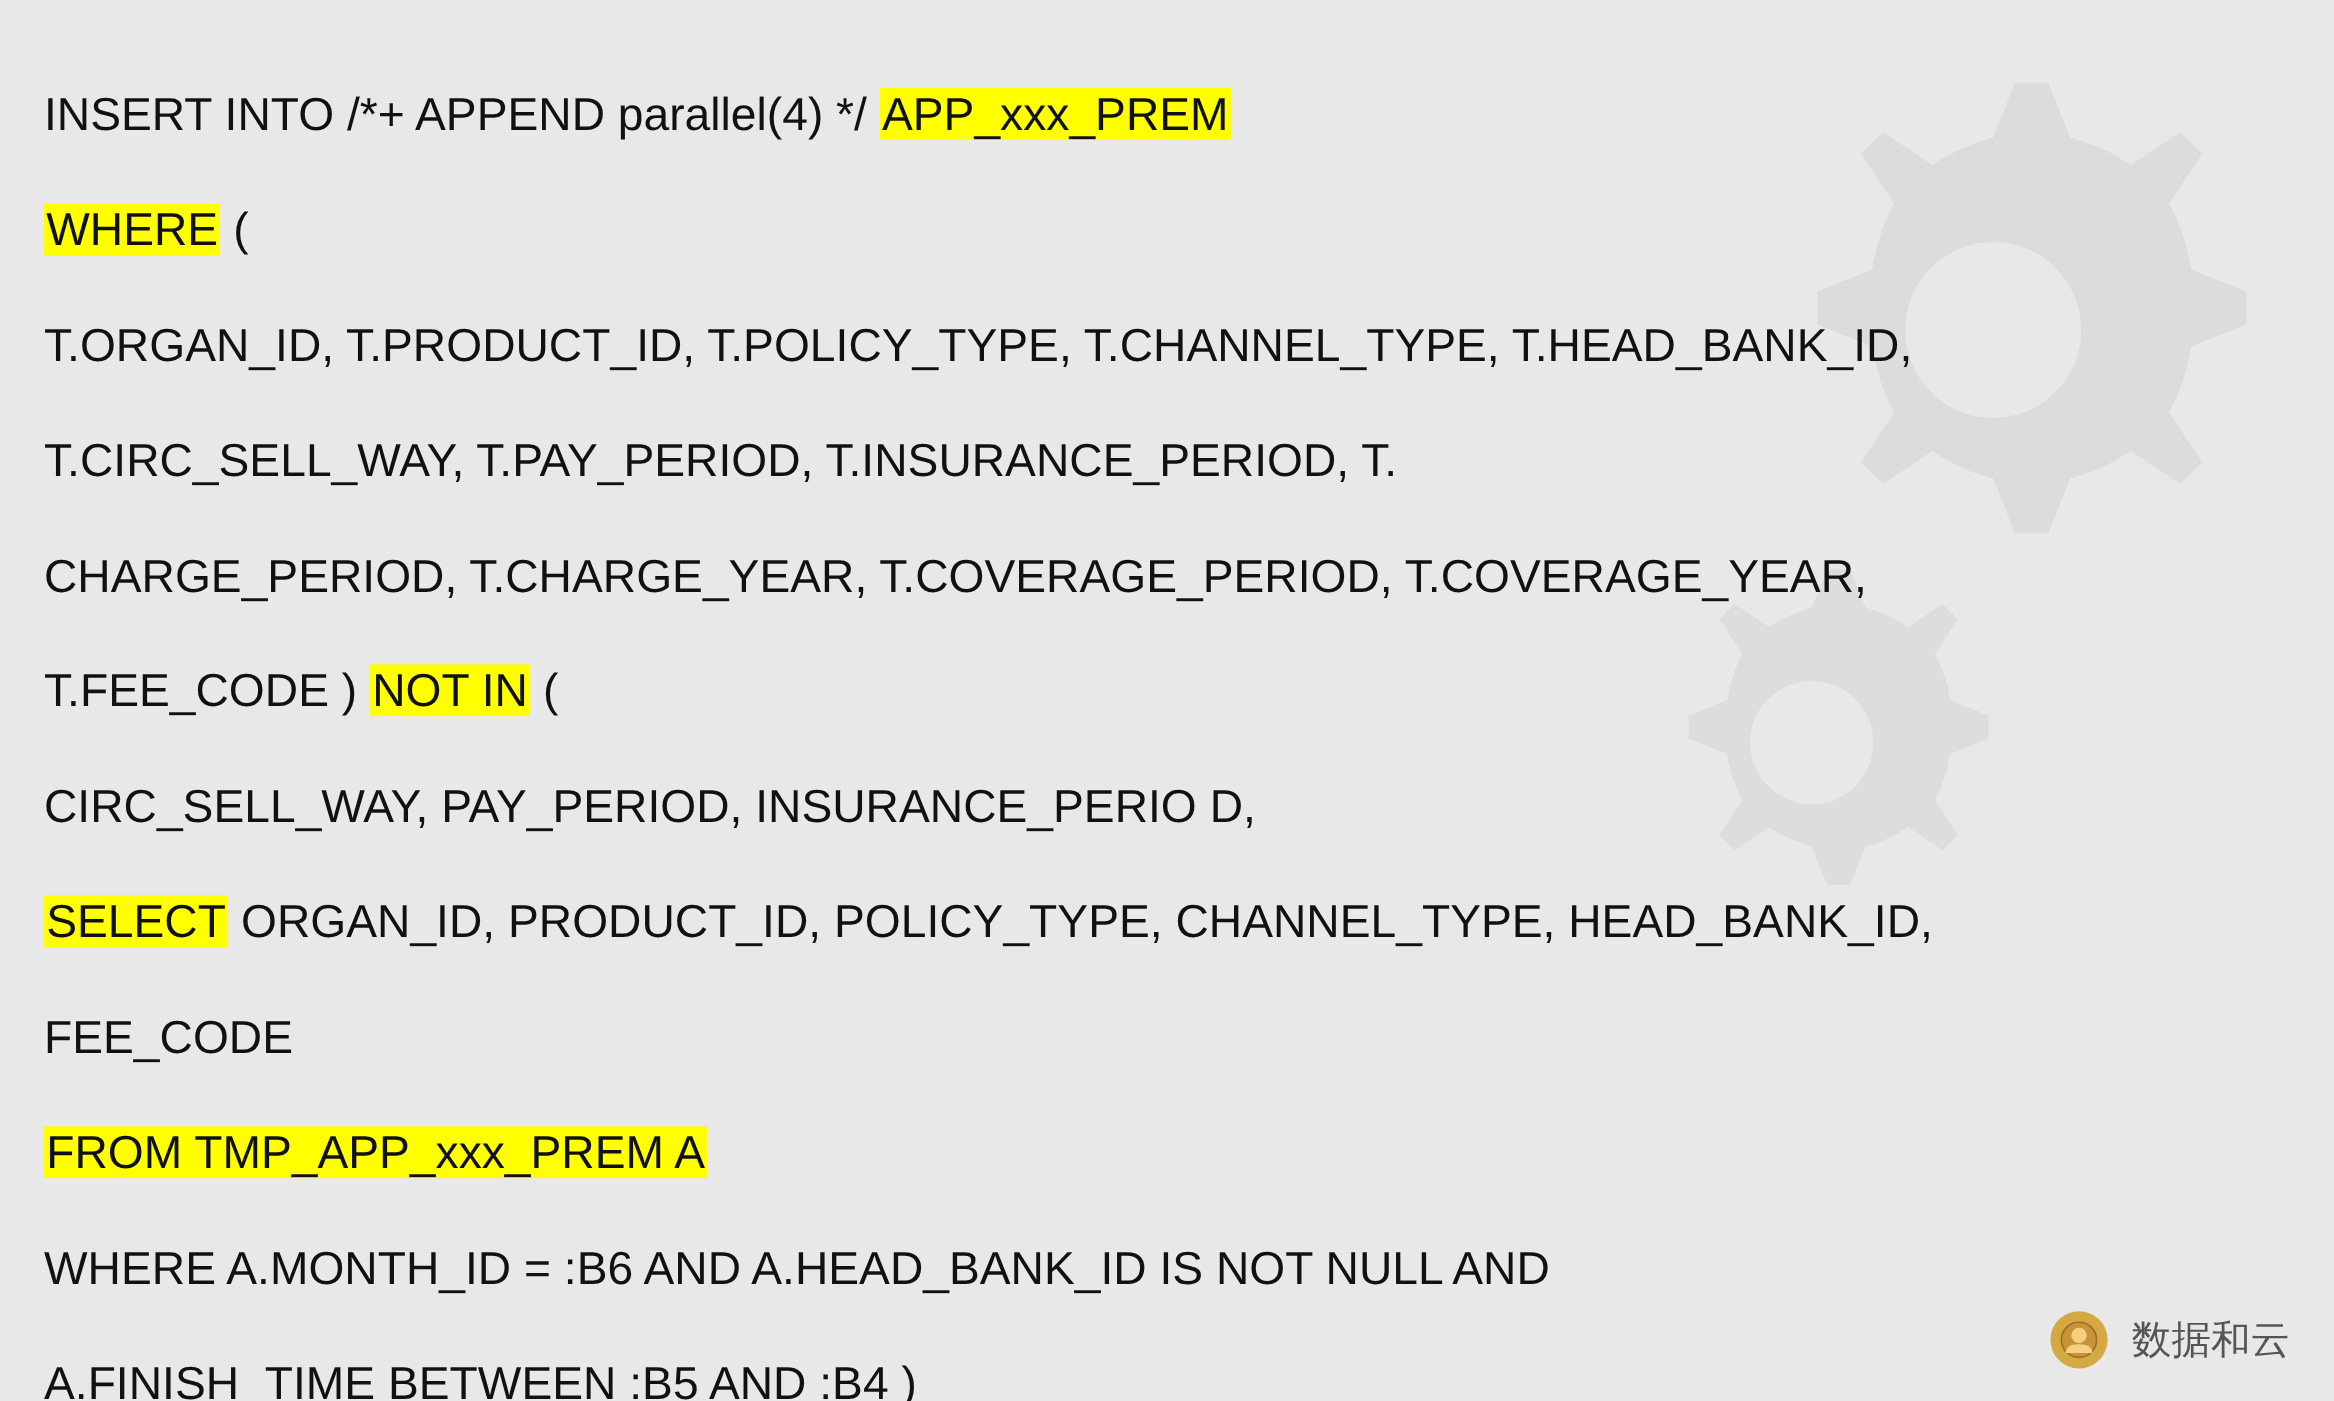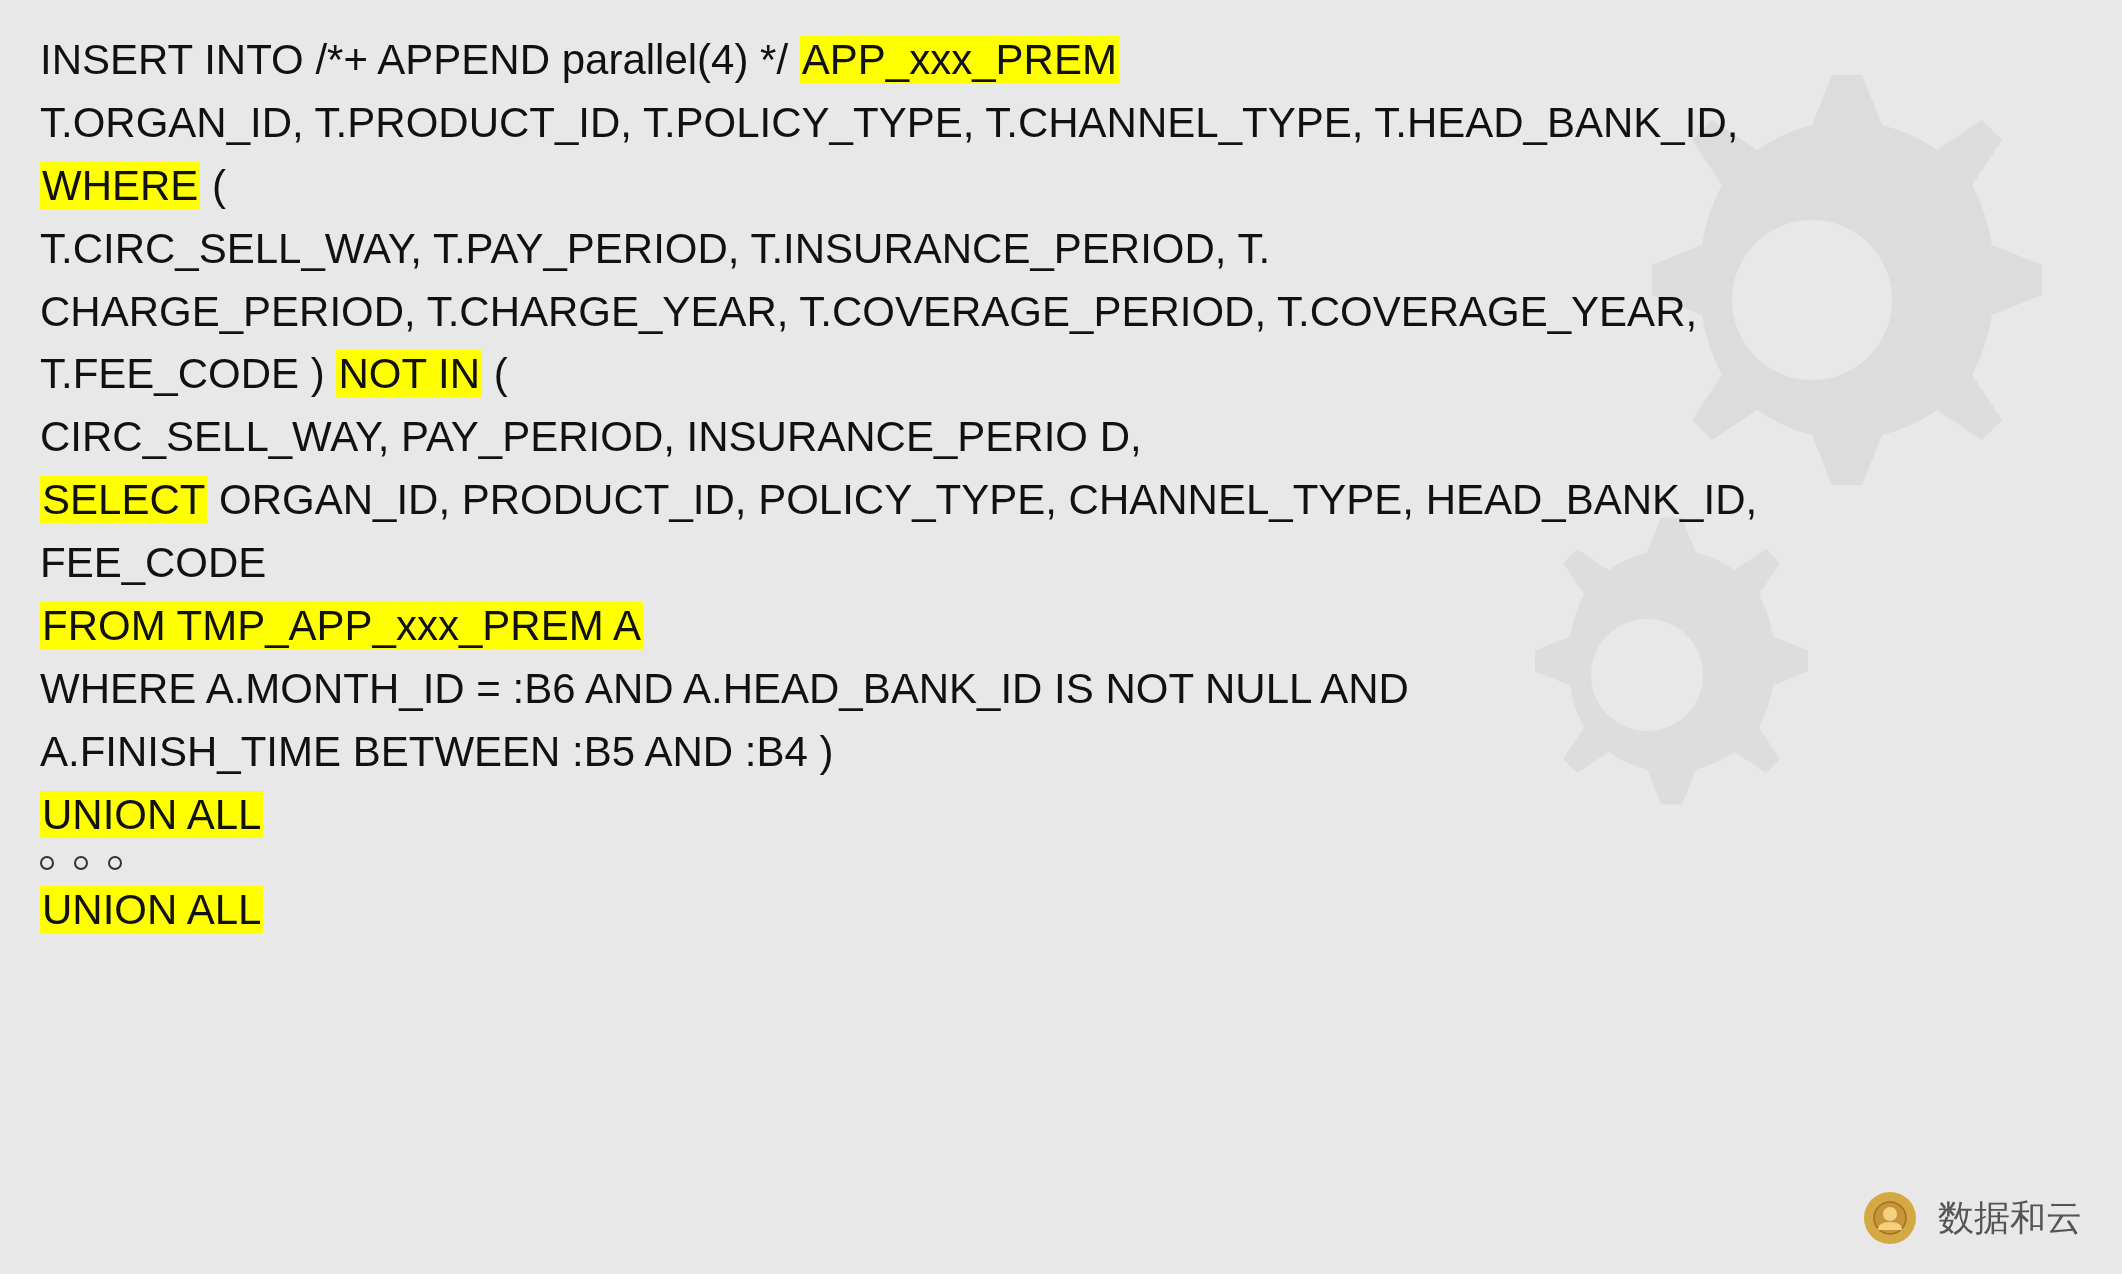--- a/index.html
+++ b/index.html
@@ -48,20 +48,21 @@
     }
 
     .highlight {
       background-color: #ffff00;
       padding: 0 2px;
     }
 
     .line {
       display: block;
       margin-bottom: 2px;
+      margin-top: 44px;
     }
 
     .dots-line {
       display: flex;
       align-items: center;
       gap: 20px;
       margin: 10px 0;
     }
 
     .dot {
@@ -112,25 +113,25 @@
 </svg>
 
 <div class="content">
   <div class="sql-block">
 
     <span class="line">
       <span>INSERT INTO /*+ APPEND parallel(4) */ </span><span class="highlight">APP_xxx_PREM</span>
     </span>
 
 
-    <span class="line">  T.ORGAN_ID, T.PRODUCT_ID, T.POLICY_TYPE, T.CHANNEL_TYPE, T.HEAD_BANK_ID,</span>
-
     <span class="line">
       <span class="highlight">WHERE</span><span> (</span>
     </span>
+
+    <span class="line">  T.ORGAN_ID, T.PRODUCT_ID, T.POLICY_TYPE, T.CHANNEL_TYPE, T.HEAD_BANK_ID,</span>
 
     <span class="line">T.CIRC_SELL_WAY, T.PAY_PERIOD, T.INSURANCE_PERIOD, T.</span>
 
     <span class="line">  CHARGE_PERIOD, T.CHARGE_YEAR, T.COVERAGE_PERIOD, T.COVERAGE_YEAR,</span>
 
     <span class="line">
       <span>T.FEE_CODE  ) </span><span class="highlight">NOT IN</span><span> (</span>
     </span>
 
     <span class="line">CIRC_SELL_WAY, PAY_PERIOD, INSURANCE_PERIO D,</span>

